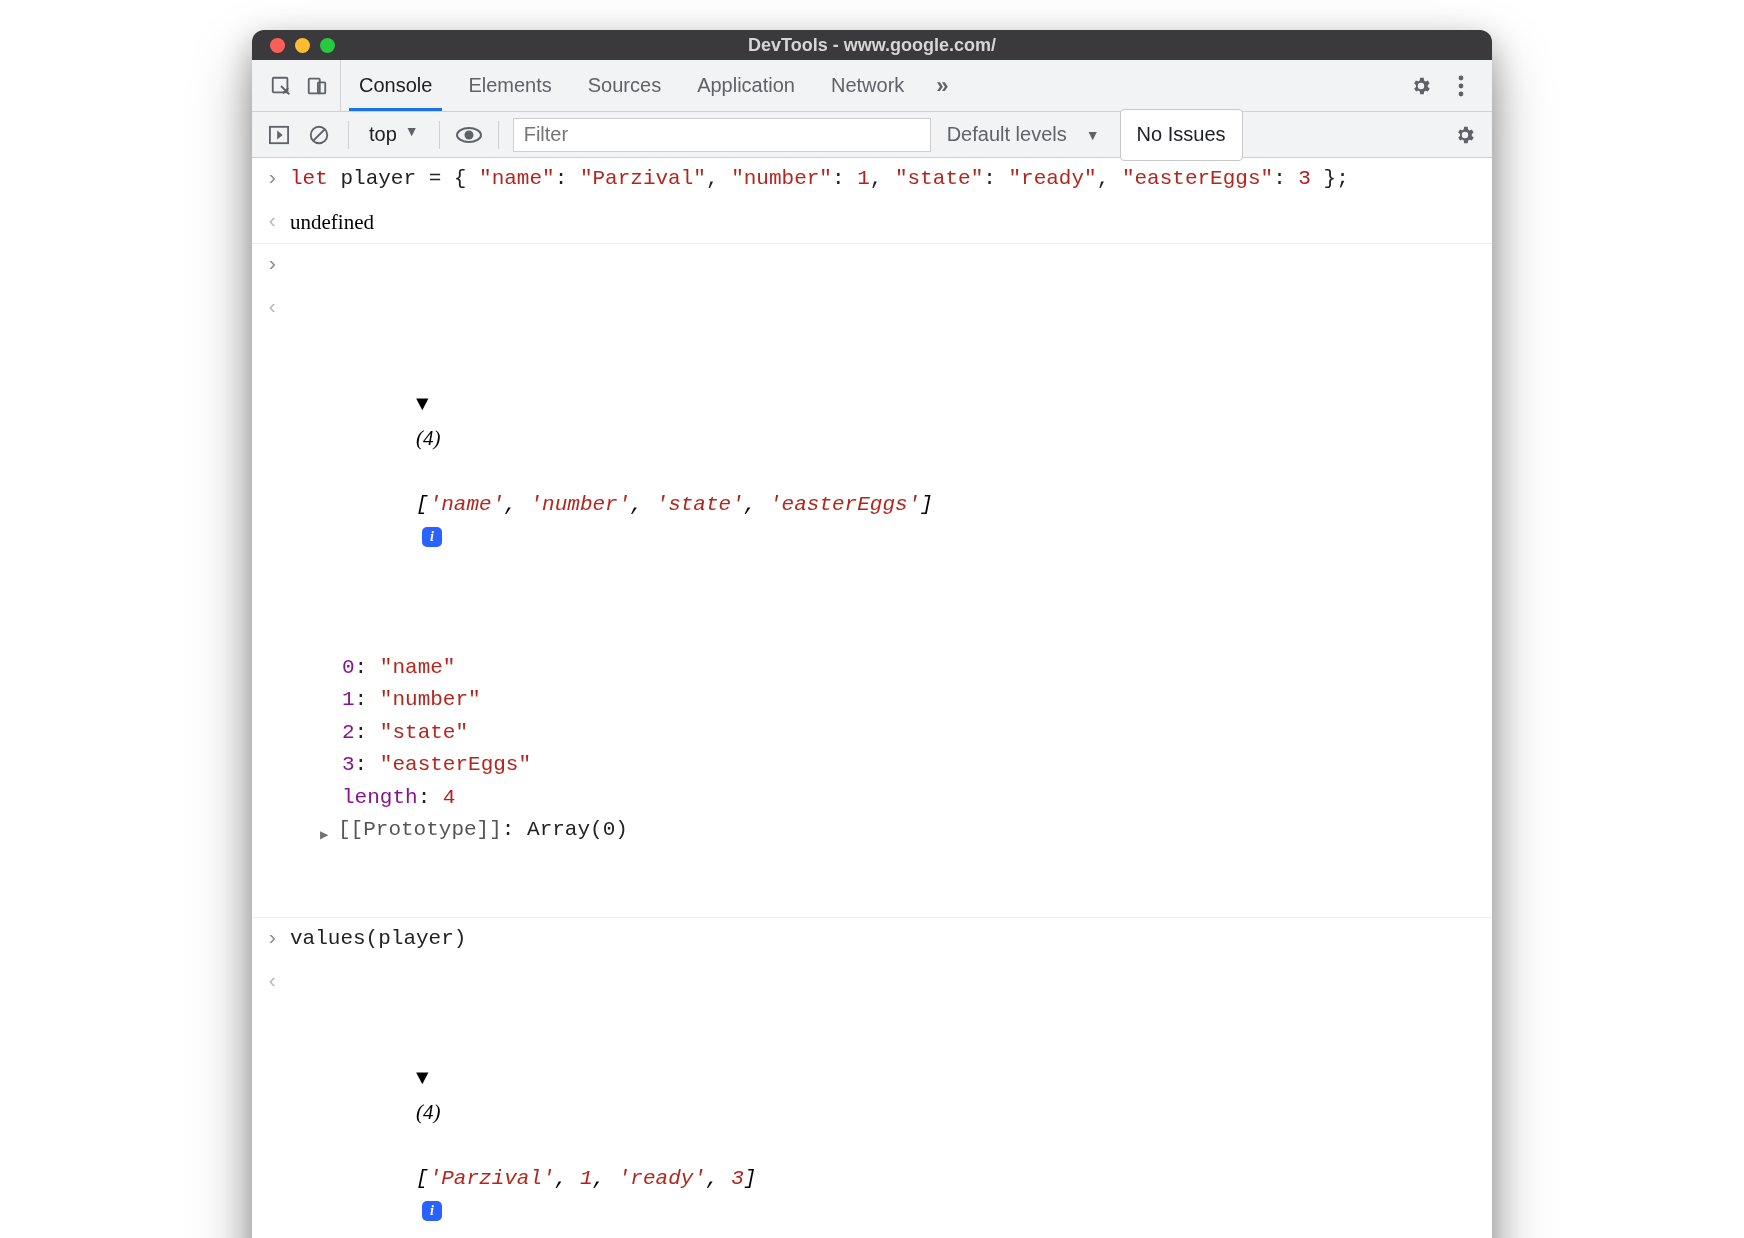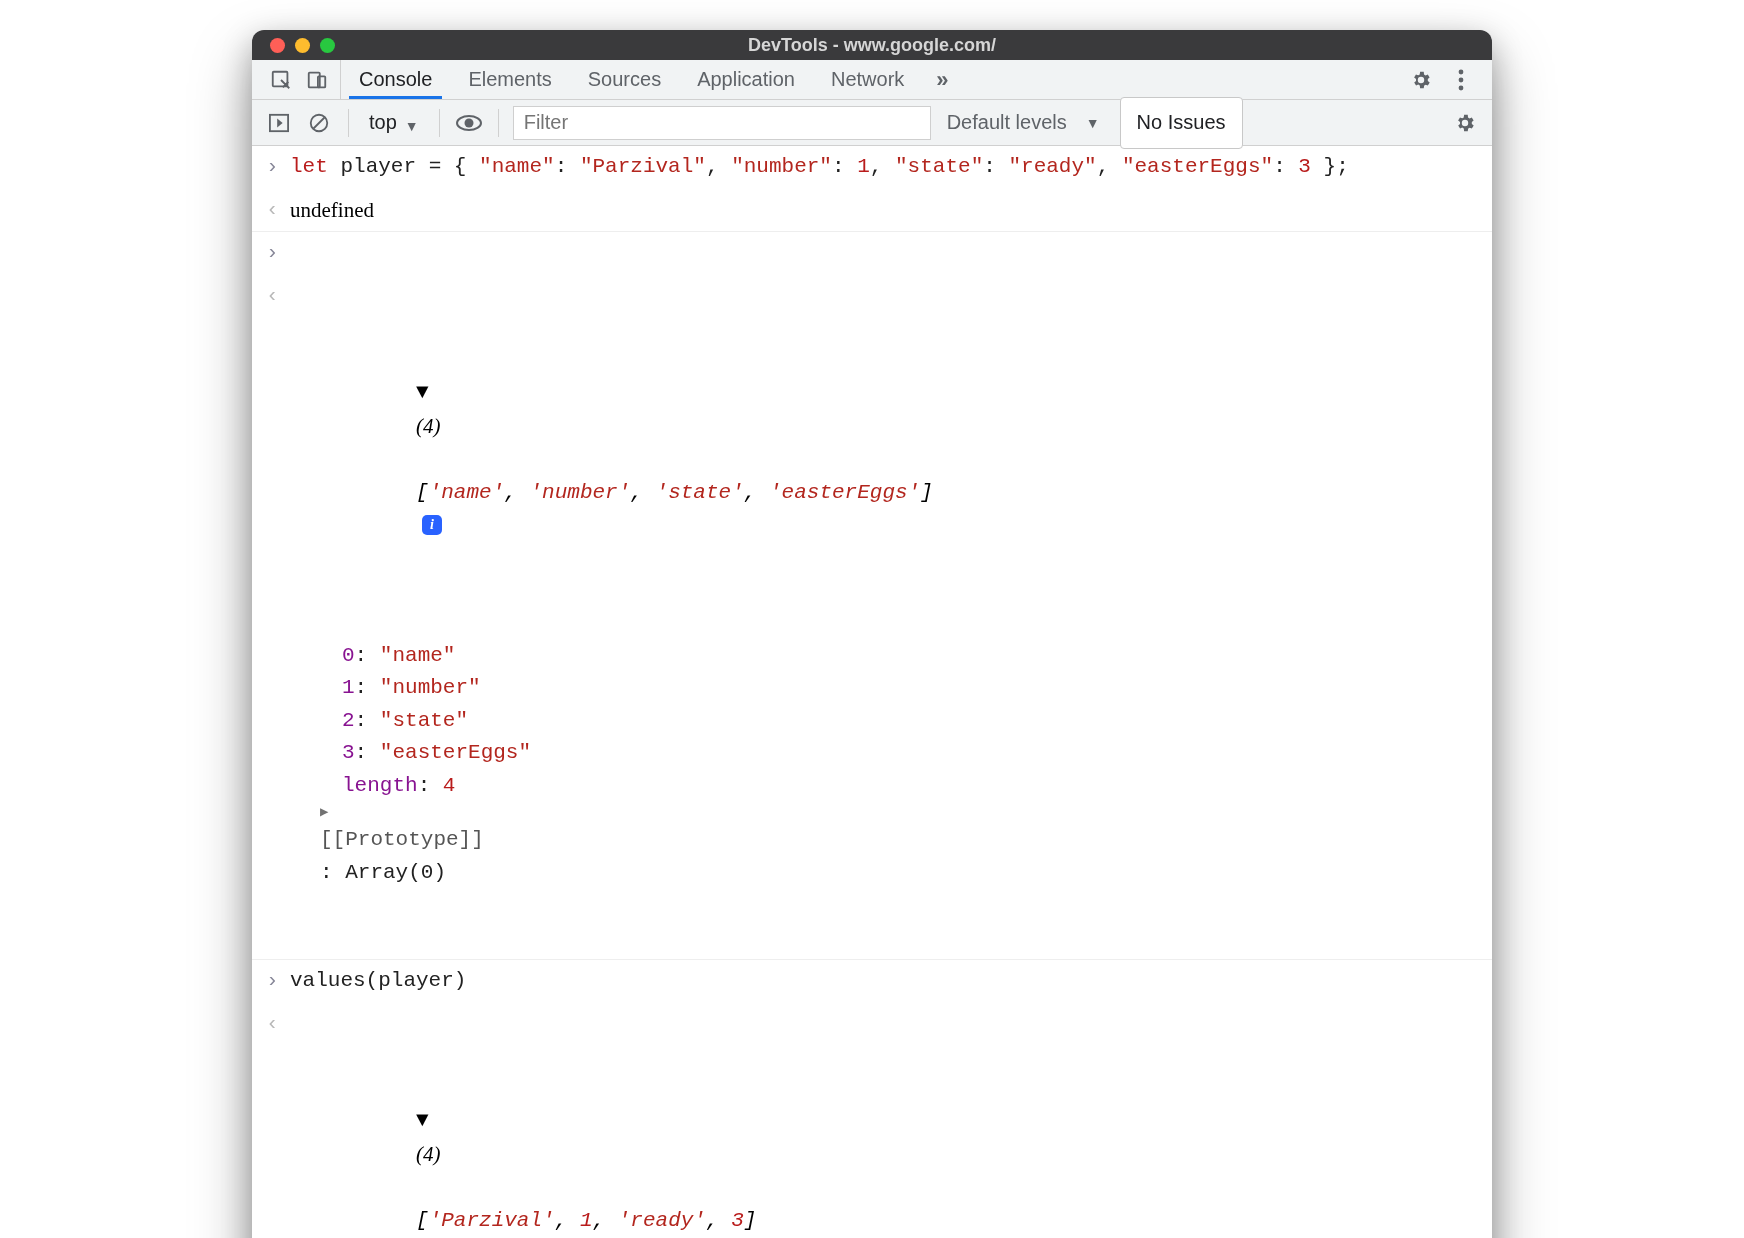--- a/index.html
+++ b/index.html
@@ -37,21 +37,21 @@
   }
   .dot { width: 15px; height: 15px; border-radius: 50%; }
   .dot.red { background: #ff5f57; }
   .dot.yellow { background: #febc2e; }
   .dot.green { background: #28c840; }
   .title-text { margin: 0 auto; }
 
   
   .tabs-bar {
     background: #f1f3f4;
-    height: 40px;
+    height: 52px;
     display: flex;
     align-items: stretch;
     border-bottom: 1px solid #d0d0d0;
     padding: 0 6px;
   }
   .group-left {
     display: flex;
     align-items: center;
     gap: 6px;
     padding: 0 8px;
@@ -88,21 +88,21 @@
   
   .toolbar {
     background: #f1f3f4;
     height: 46px;
     display:flex; align-items:center; gap: 10px;
     padding: 0 12px;
     border-bottom: 1px solid #d0d0d0;
   }
   .toolbar .sep { width:1px; height:28px; background:#d0d0d0; margin:0 4px; }
   .context-select {
-    display:flex; align-items:flex-end; gap:8px;
+    display:flex; align-items:flex-start; gap:8px;
     color:#202124; font-size:20px; padding:0 6px;
   }
   .dropdown-arrow { color:#5f6368; font-size:14px; }
   .filter-input {
     flex: 0 0 auto;
     width: 418px;
     height: 34px;
     border: 1px solid #cfcfcf;
     background: #fff;
     font-size: 20px;
@@ -151,21 +151,21 @@
 
   .muted { color:#000000;font-family:Liberation Serif, serif; }
   .italic { font-style: italic; }
   .kw  { color:#b91c1c; }  
   .str { color:#b3261e; }  
   .idx { color:#881391; }  
   .proto { color:#555; }
   .fn  { color:#222; }
 
   .tree { padding-left: 30px; }
-  .tree .line { display:flex; align-items:flex-start;flex-direction:column; }
+  .tree .line { display:flex; align-items:flex-end; }
   .tree .tri { width: 18px; flex:0 0 18px; color:#727272; font-size:14px; }
   .tri.down::before { content:"▼"; }
   .tri.right::before { content:"▶"; }
   .tree .kv { margin-left: 22px; }
 
   .info-badge {
     display:inline-flex; align-items:center; justify-content:center;
     width:20px; height:20px; border-radius:5px;
     background:#2962ff; color:#fff; font-weight:700;
     font-style: italic;

